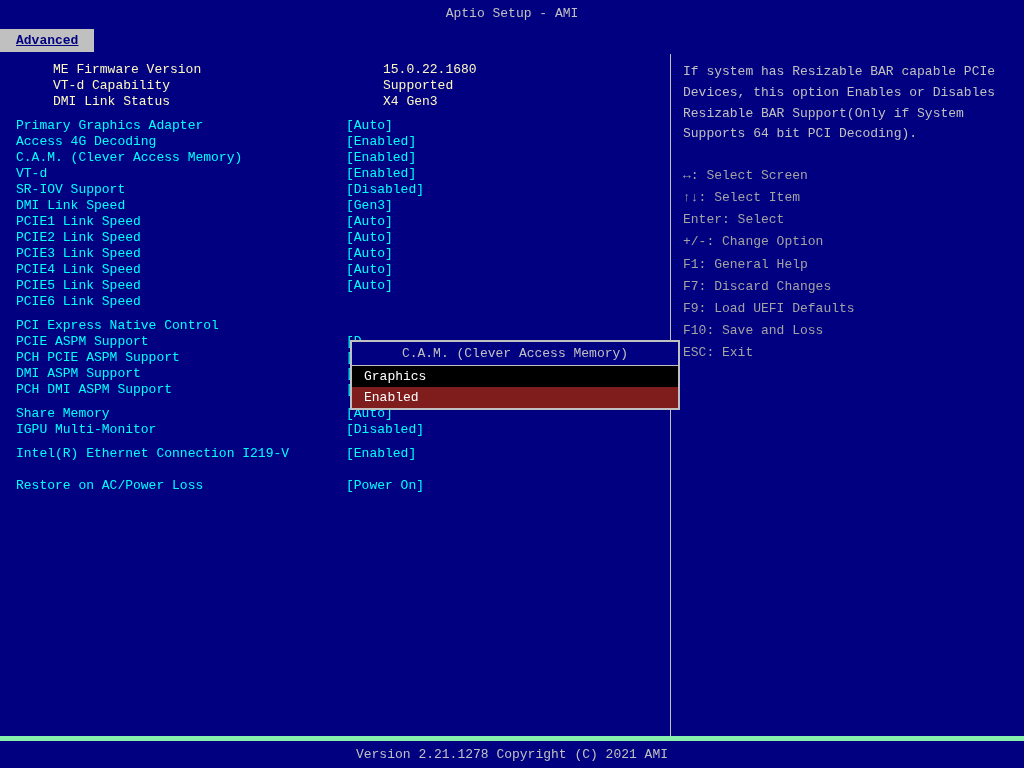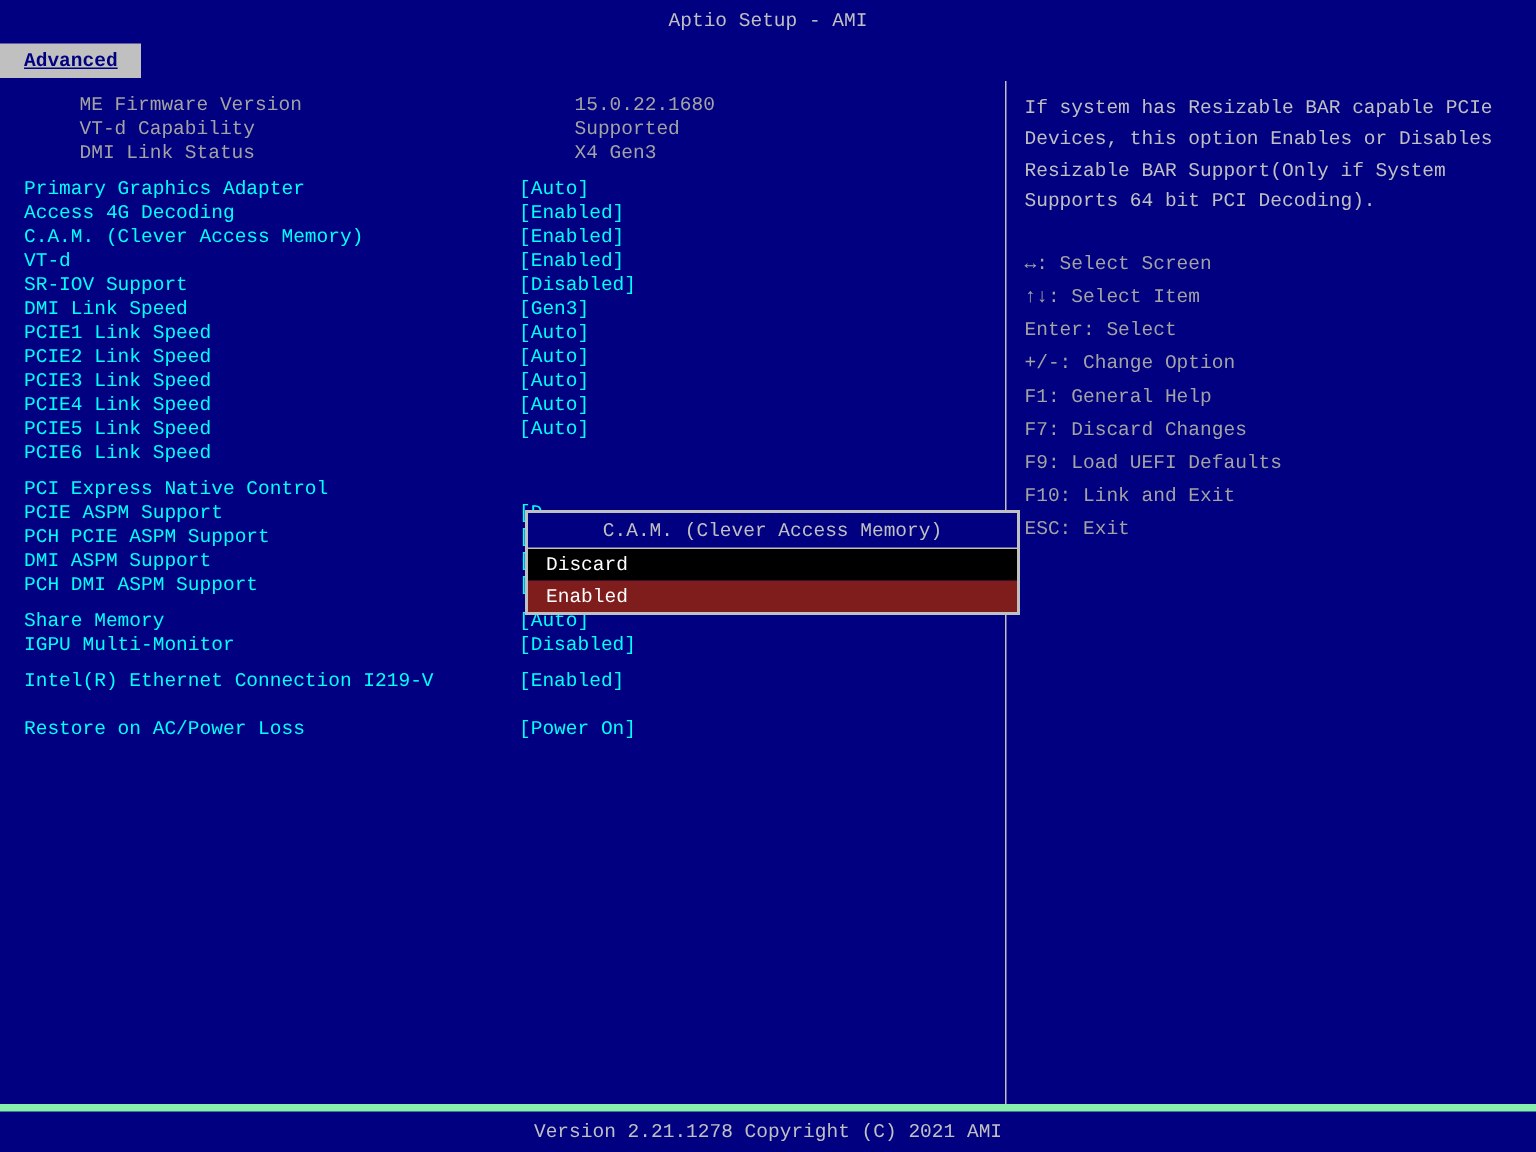--- a/index.html
+++ b/index.html
@@ -129,21 +129,21 @@
       color: #c0c0c0;
       line-height: 1.6;
       font-size: 13px;
     }
     .key-help-row {
       color: #a3a3a3;
       font-size: 13px;
       line-height: 1.7;
     }
     .static-text {
-      color: #a3a3a3;
+      color: #fef9c3;
       padding-left: 37px;
     }
     .cyan-label {
       color: #00ffff;
     }
   </style>
 </head>
 <body>
 
 <div id="title-bar">
@@ -291,31 +291,31 @@
       <div class="key-help-row">
         <span>F1: General Help</span>
       </div>
       <div class="key-help-row">
         <span>F7: Discard Changes</span>
       </div>
       <div class="key-help-row">
         <span>F9: Load UEFI Defaults</span>
       </div>
       <div class="key-help-row">
-        <span>F10: Link and Exit</span>
+        <span>F10: Save and Loss</span>
       </div>
       <div class="key-help-row">
         <span>ESC: Exit</span>
       </div>
     </div>
   </div>
 
 </div>
 
 <div id="cam-dropdown">
   <div id="cam-dropdown-title">C.A.M. (Clever Access Memory)</div>
-  <div class="dropdown-option selected">Discard</div>
+  <div class="dropdown-option selected">Graphics</div>
   <div class="dropdown-option highlighted">Enabled</div>
 </div>
 
 <div id="footer">
   <span>Version 2.21.1278 Copyright (C) 2021 AMI</span>
 </div>
 
 </body></html>

